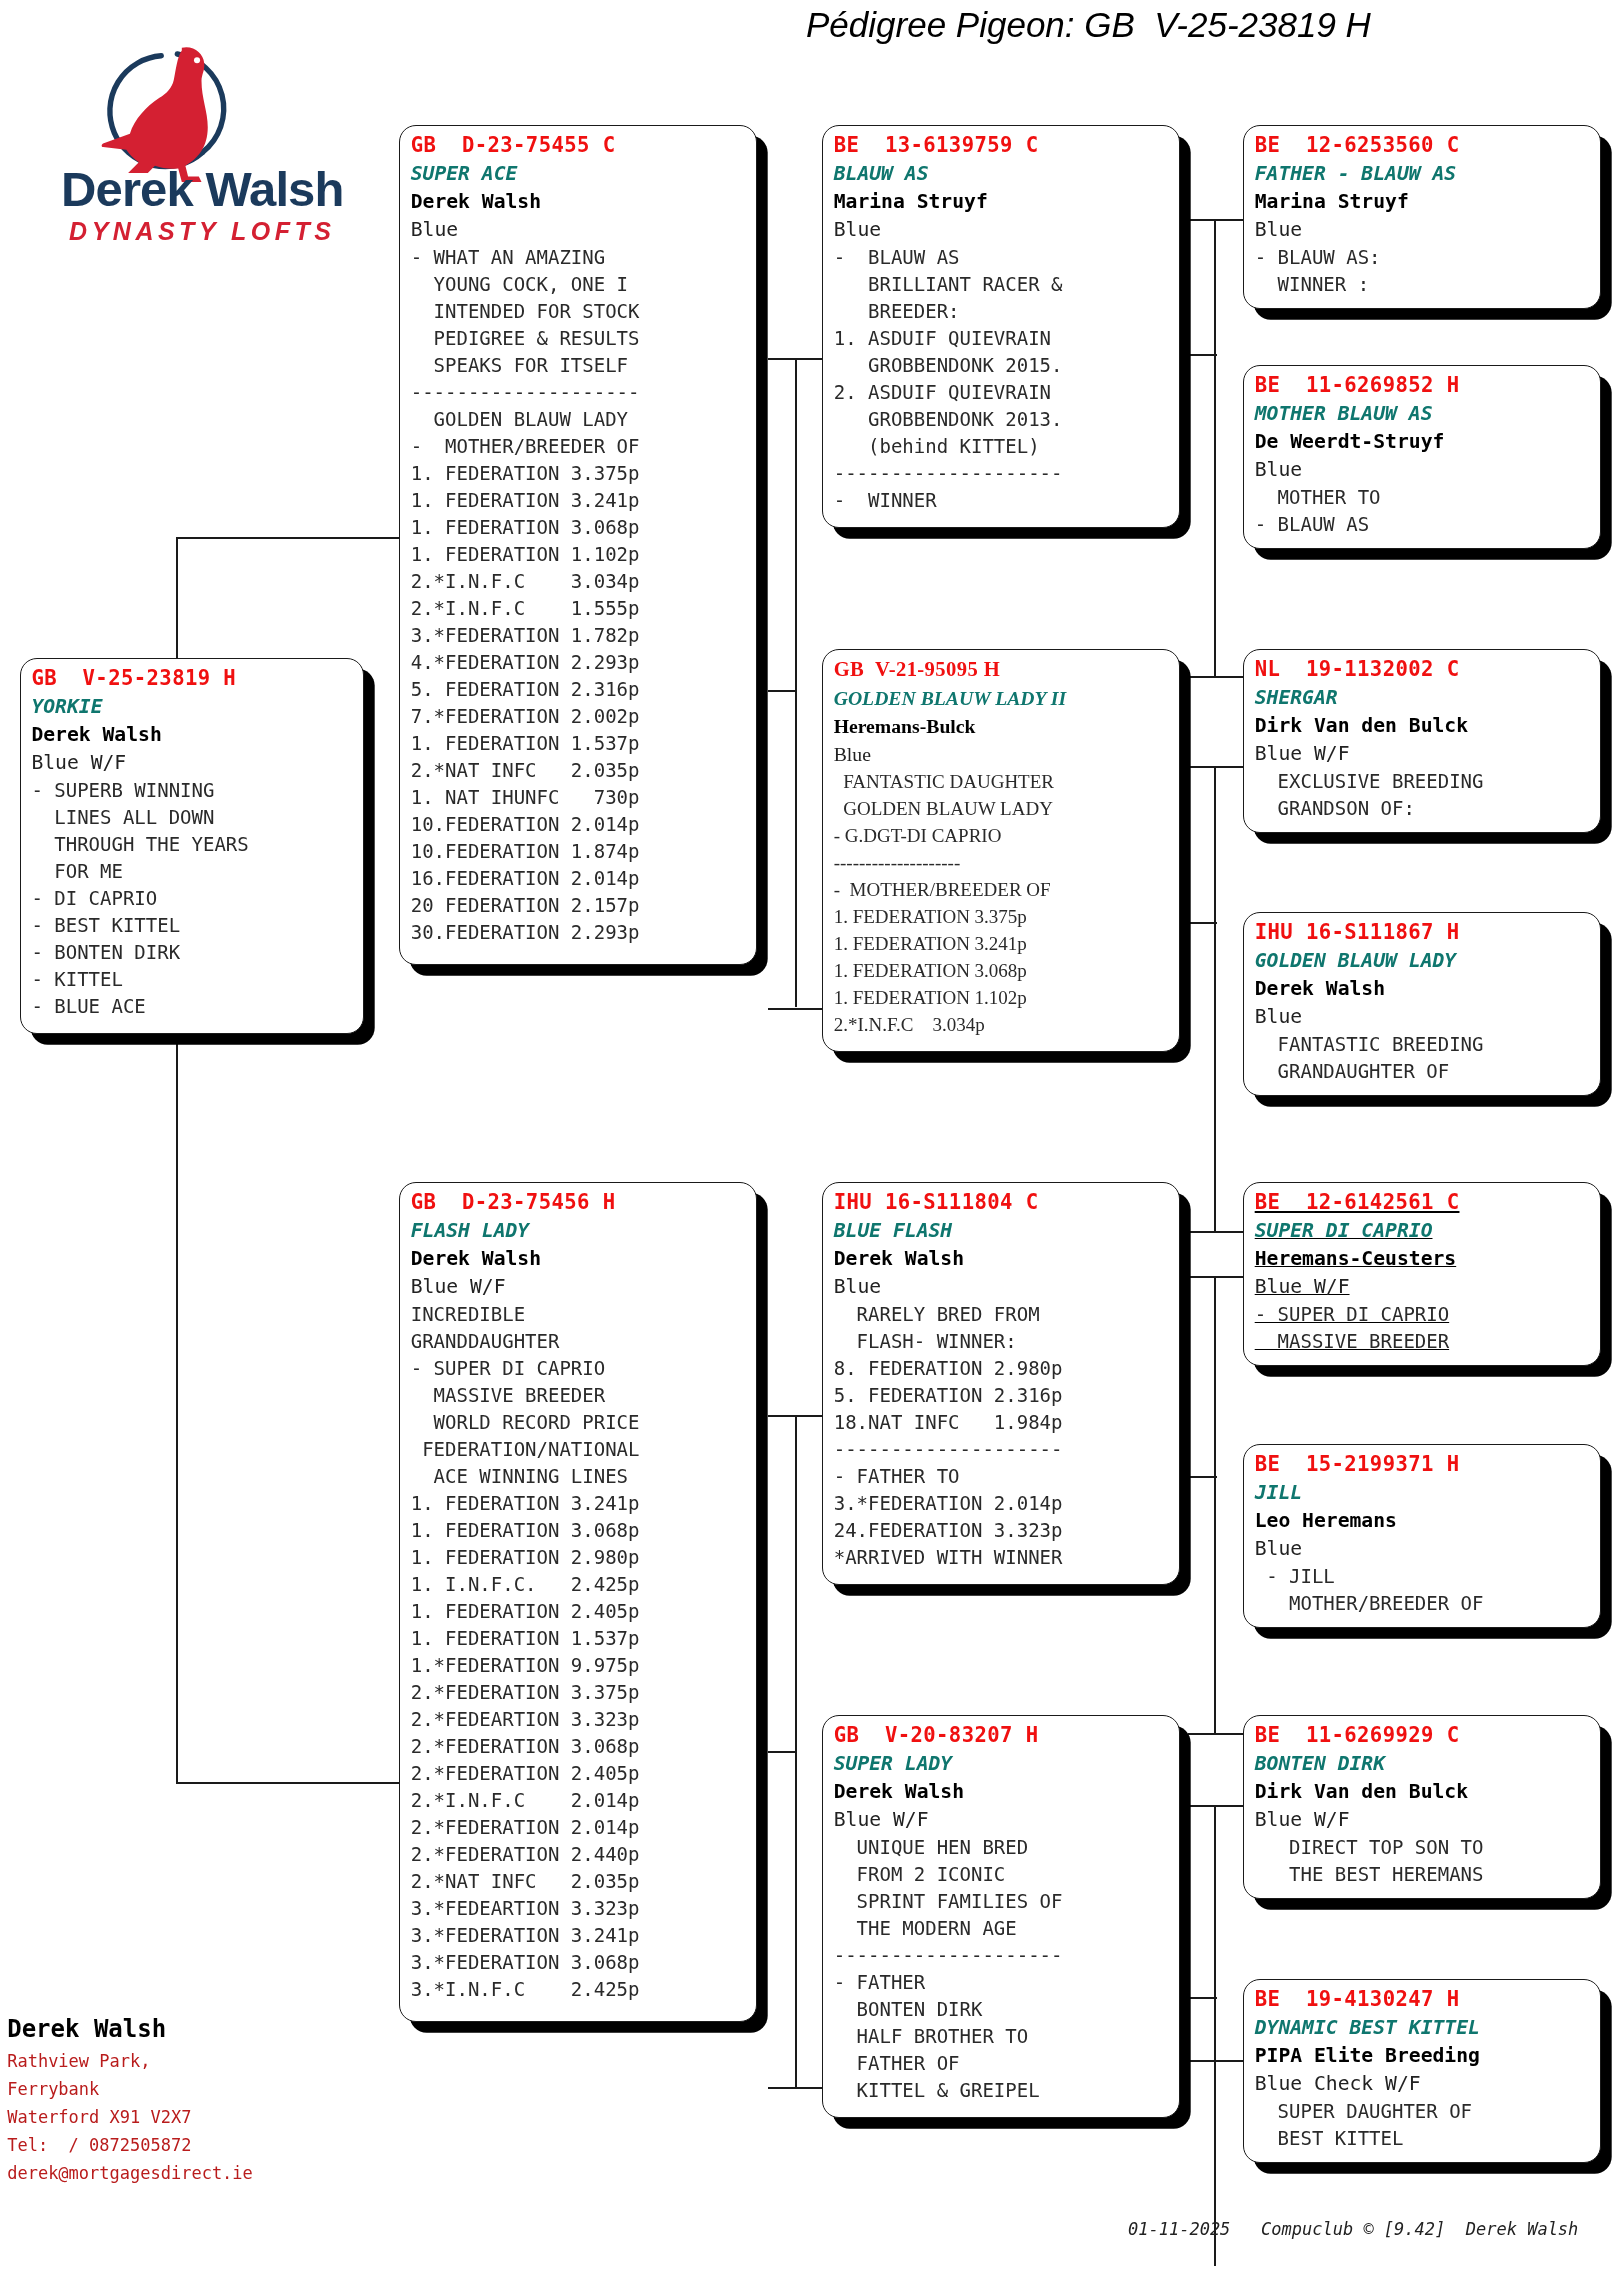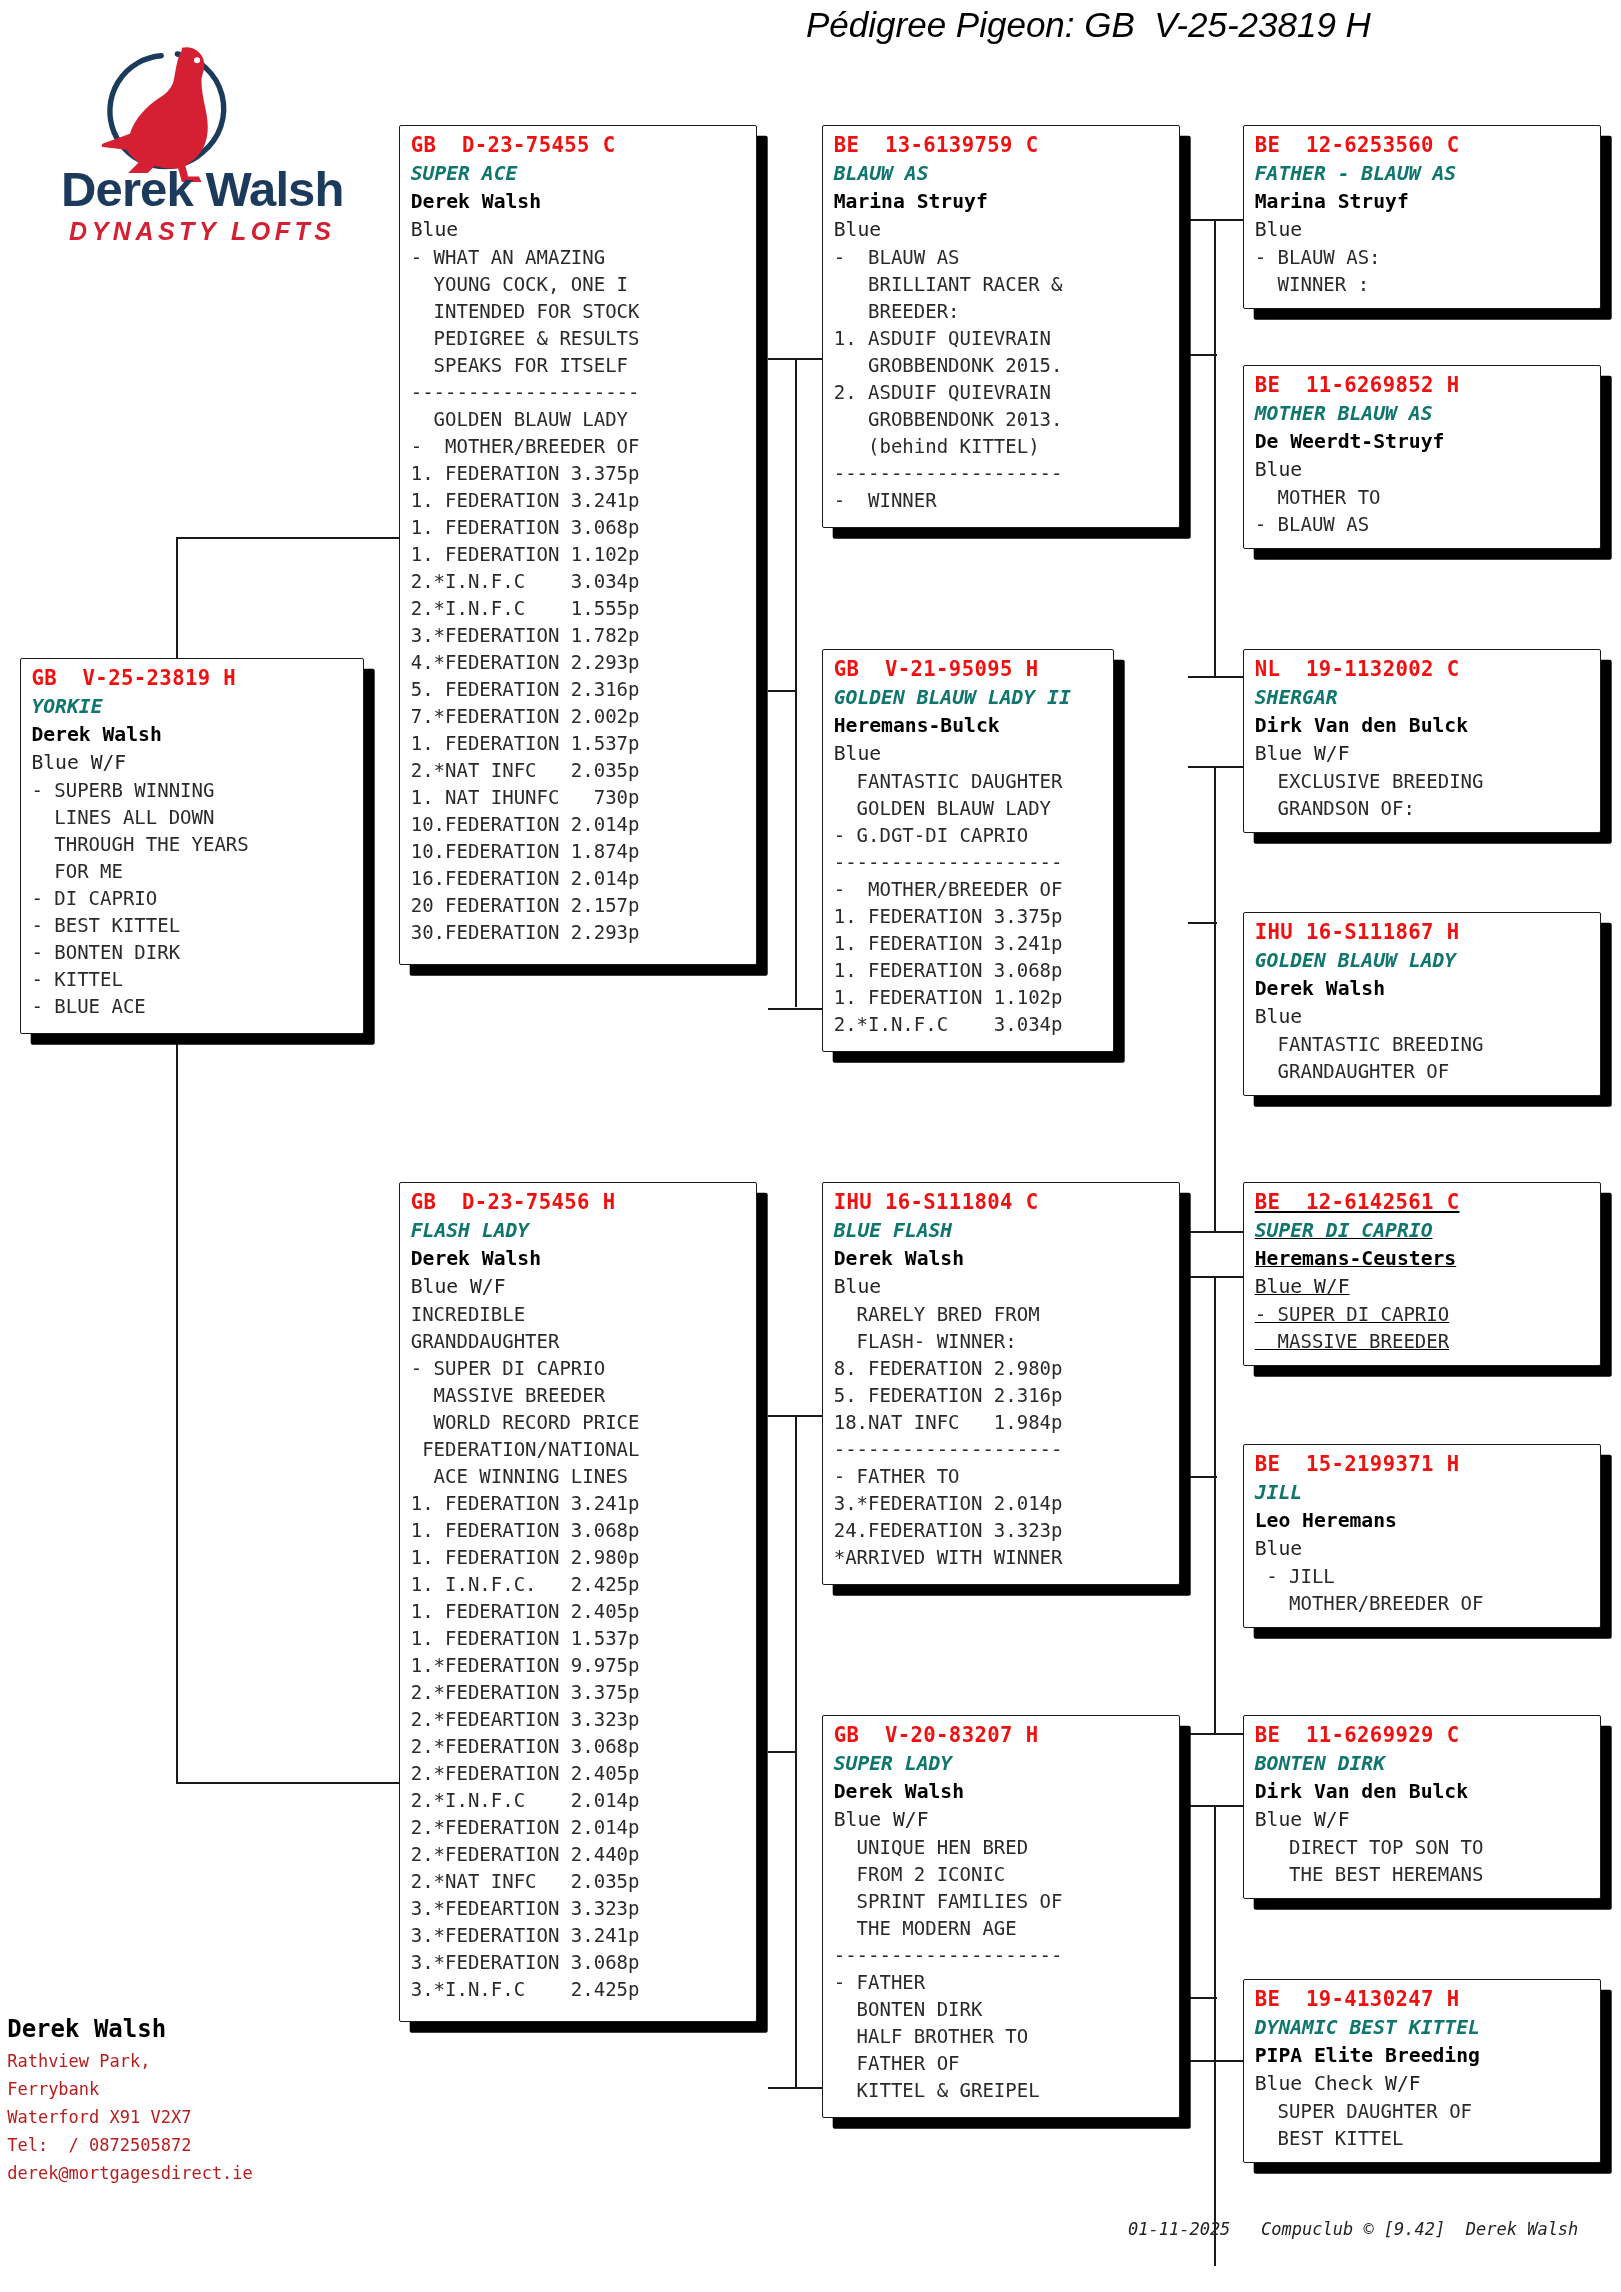--- a/index.html
+++ b/index.html
@@ -16,21 +16,21 @@
     font-style:italic;
   }
   
   #logo{position:absolute;left:27px;top:18px;width:349px;height:242px;}
   #logo svg{display:block;}
   
   .pbox{
     position:absolute;
     background:#ffffff;
     border:1.4px solid #1a1a1a;
-    border-radius:2px;
+    border-radius:17px;
     box-sizing:border-box;
     box-shadow:10.7px 10.7px 0 0 #000000;
     padding:5.4px 9px 3.6px 10.7px;
     overflow:hidden;
   }
   .ring{
     color:#f01010;font-weight:bold;font-size:20.6px;line-height:29px;
     white-space:pre;letter-spacing:0.4px;
   }
   .pname{
@@ -214,21 +214,21 @@
       <div class="pline">1. ASDUIF QUIEVRAIN</div>
       <div class="pline">   GROBBENDONK 2015.</div>
       <div class="pline">2. ASDUIF QUIEVRAIN</div>
       <div class="pline">   GROBBENDONK 2013.</div>
       <div class="pline">   (behind KITTEL)</div>
       <div class="pline">--------------------</div>
       <div class="pline">-  WINNER</div>
     </div>
 </div>
 
-<div class="pbox" style="left: 822px; top: 649px; width: 292px; height: 403px;">
+<div class="pbox" style="left: 822px; top: 649px; width: 358px; height: 403px; font-family: Liberation Serif, serif;">
   <div class="ring">GB  V-21-95095 H</div>
   <div class="pname">GOLDEN BLAUW LADY II</div>
   <div class="powner">Heremans-Bulck</div>
   <div class="pcolor">Blue</div>
   <div>
       <div class="pline">  FANTASTIC DAUGHTER</div>
       <div class="pline">  GOLDEN BLAUW LADY</div>
       <div class="pline">- G.DGT-DI CAPRIO</div>
       <div class="pline">--------------------</div>
       <div class="pline">-  MOTHER/BREEDER OF</div>

